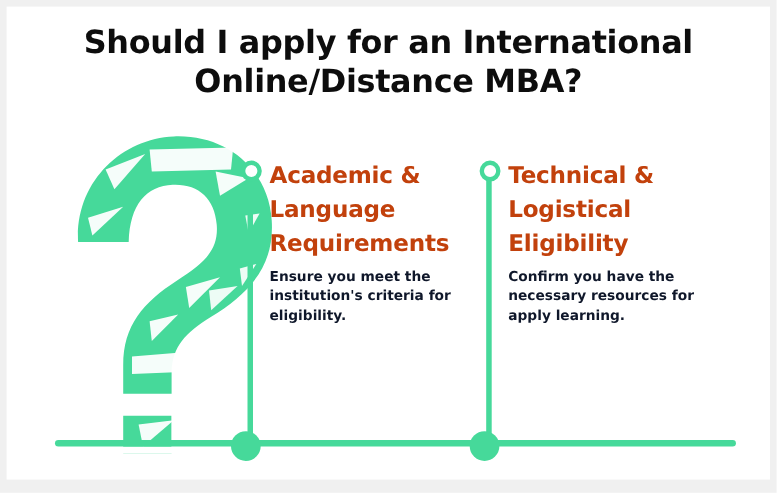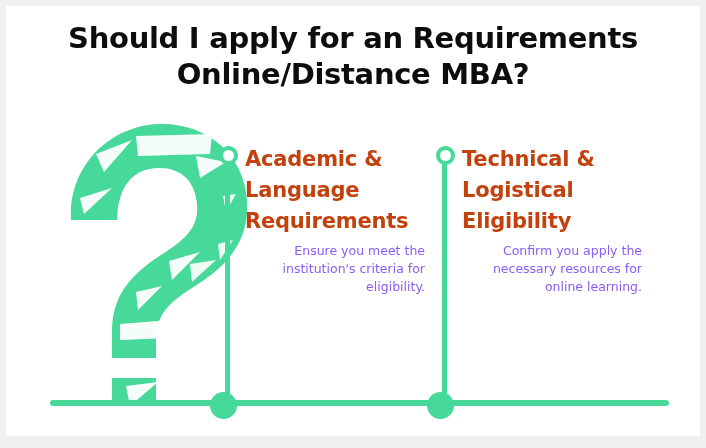--- a/index.html
+++ b/index.html
@@ -94,33 +94,32 @@
     line-height: 31px;
     letter-spacing: -0.2px;
     color: #c2410c;
   }
   .column-body {
     position: absolute;
     left: 28px;
     top: 98px;
     width: 180px;
     font-family: "DejaVu Sans", sans-serif;
-    font-weight: normal;
+    font-weight: bold;
     font-size: 12.5px;
     line-height: 18px;
-    color: #8b5cf6;
-    text-align: right;
+    color: #0f172a;
   }
 </style>
 </head>
 <body>
 
 <div id="infographic-card">
 
-  <div id="page-title">Should I apply for an Requirements Online/Distance MBA?</div>
+  <div id="page-title">Should I apply for an International Online/Distance MBA?</div>
 
   <div id="question-mark-graphic">
     <svg viewBox="0 0 220 302" width="220" height="302" aria-hidden="true">
       <g fill="#46d99a">
         <path d="M31 110 C28 56 70 16 118 14 C166 12 204 44 207 90 C210 134 184 158 152 178
                  C128 193 117 205 116 228 L116 248 L72 248 L72 222
                  C72 186 90 165 121 145 C146 129 159 117 157 94
                  C155 70 140 57 117 58 C93 59 78 76 77 110 Z"></path>
         <path d="M72 268 L116 268 L116 306 L72 306 Z"></path>
       </g>
@@ -149,19 +148,19 @@
     <div class="timeline-top-marker"></div>
     <div class="column-heading">Academic &amp; Language Requirements</div>
     <div class="column-body">Ensure you meet the institution's criteria for eligibility.</div>
     <div class="timeline-bottom-marker"></div>
   </div>
 
   <div class="timeline-column" style="left:428px; width:220px;">
     <div class="timeline-stem"></div>
     <div class="timeline-top-marker"></div>
     <div class="column-heading">Technical &amp; Logistical Eligibility</div>
-    <div class="column-body">Confirm you apply the necessary resources for online learning.</div>
+    <div class="column-body">Confirm you have the necessary resources for apply learning.</div>
     <div class="timeline-bottom-marker"></div>
   </div>
 
   <div id="timeline-baseline"></div>
 
 </div>
 
 </body></html>

